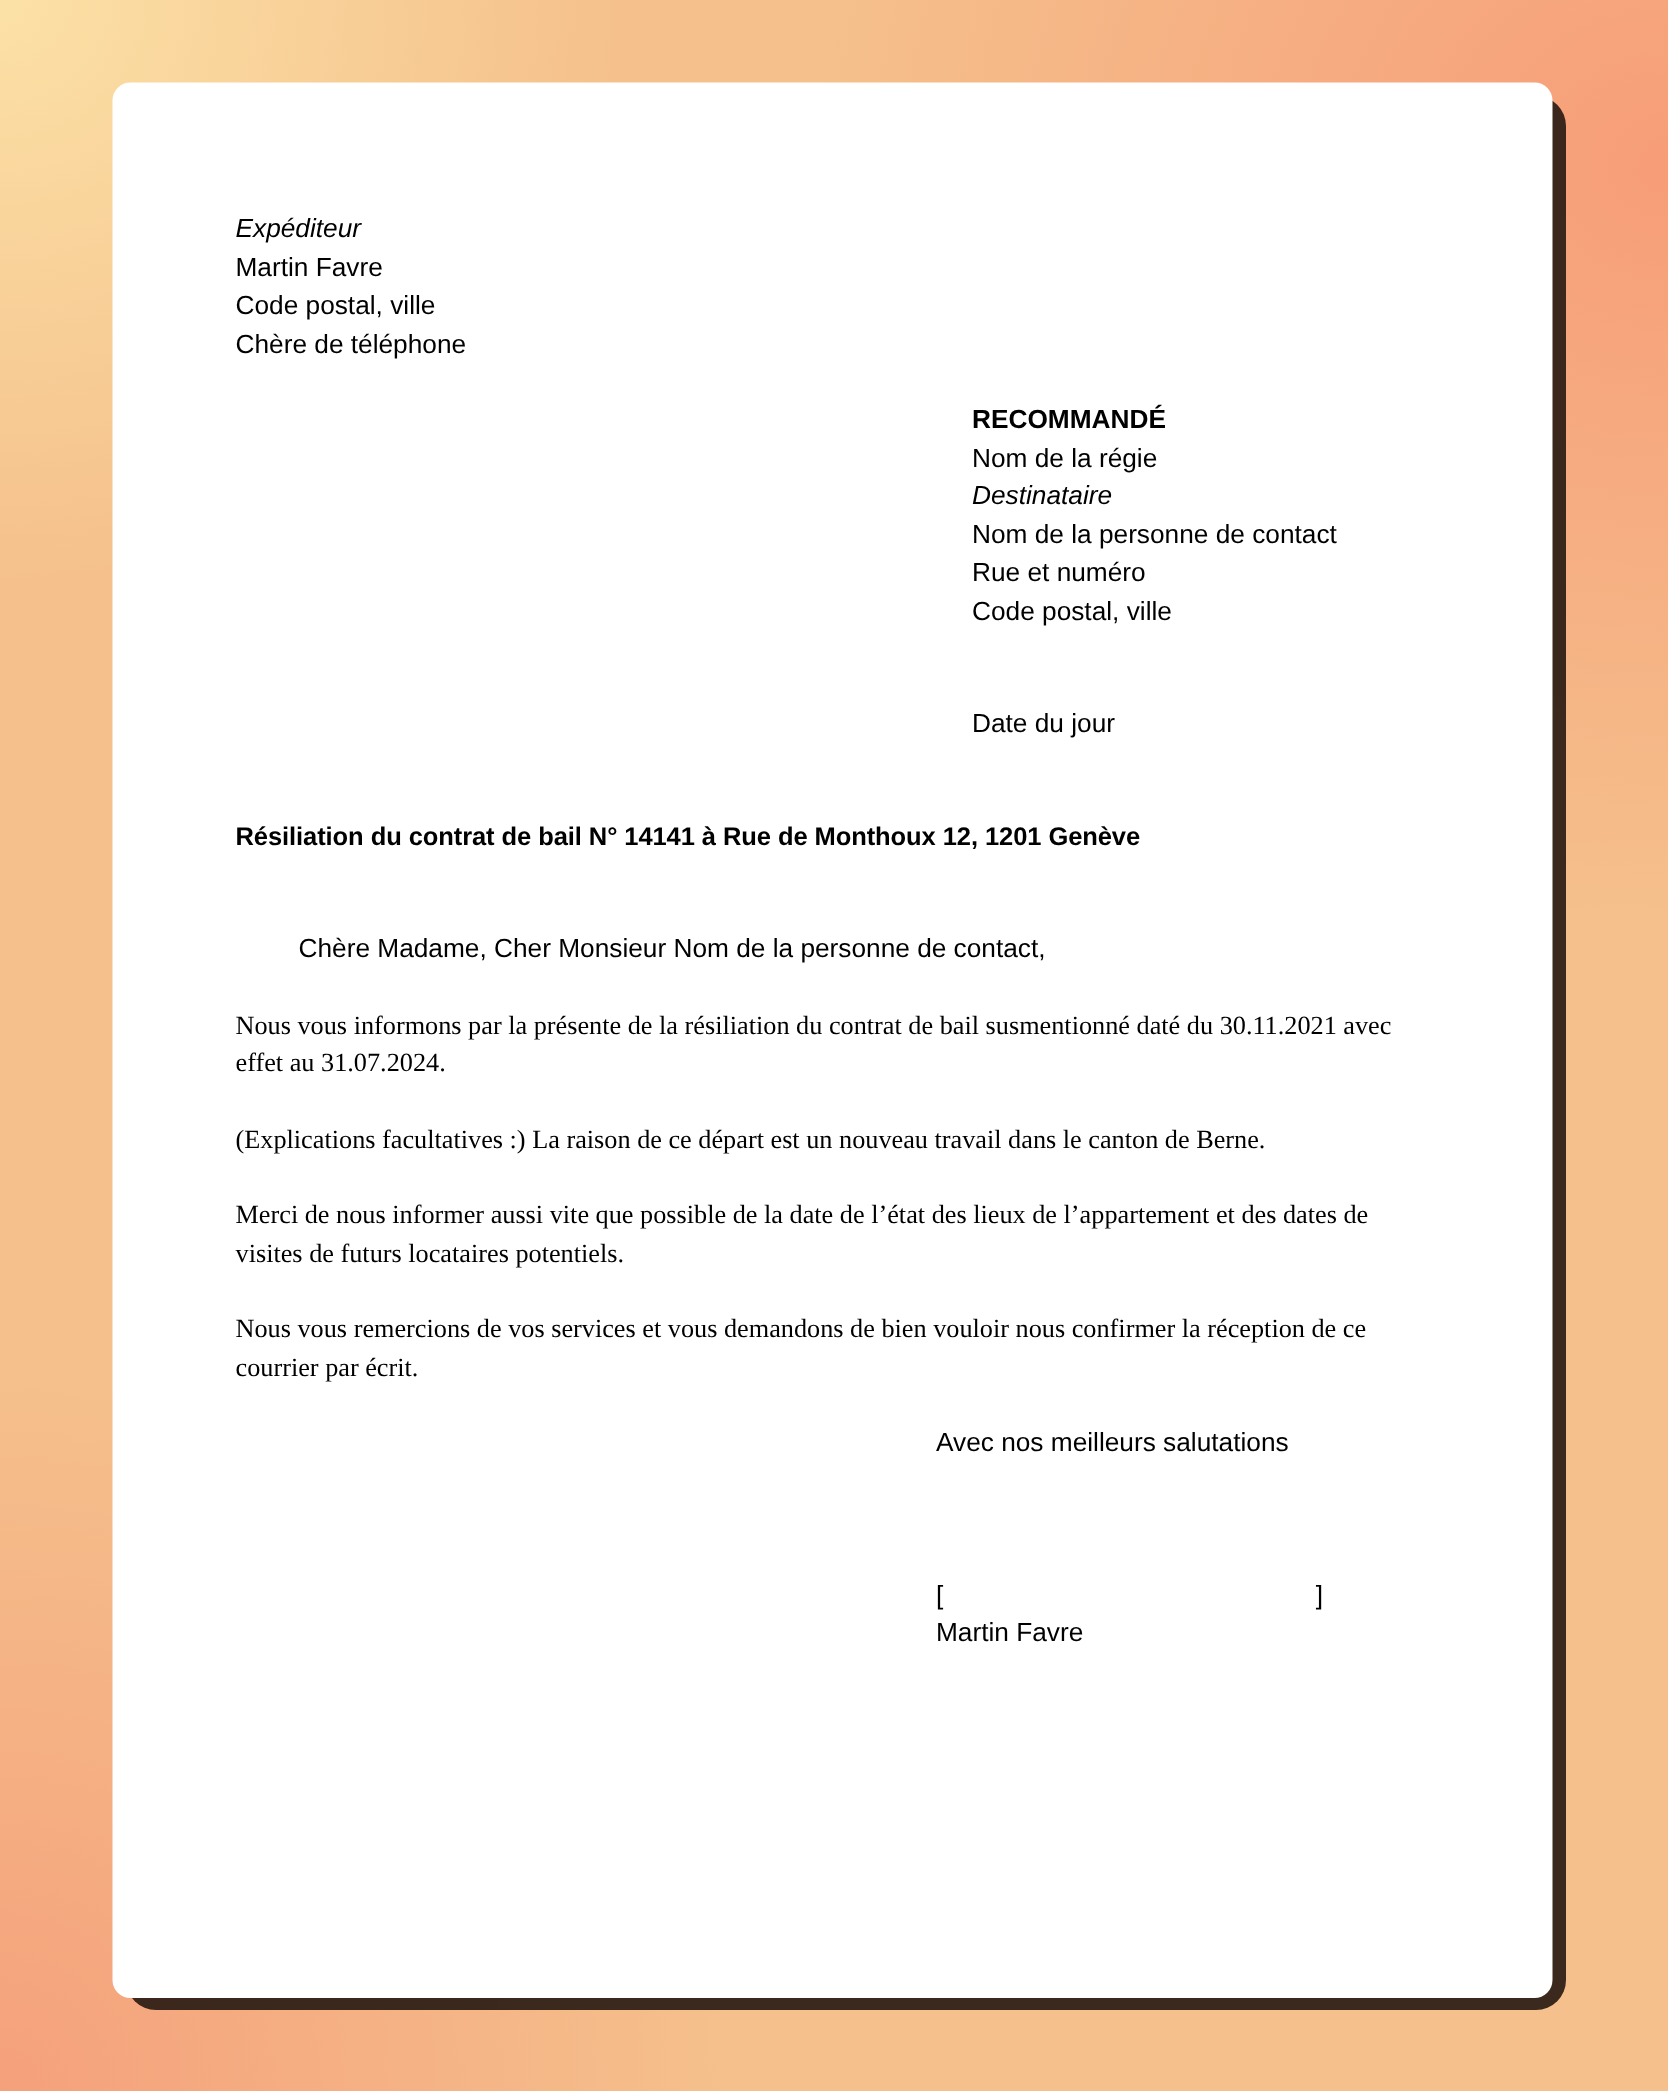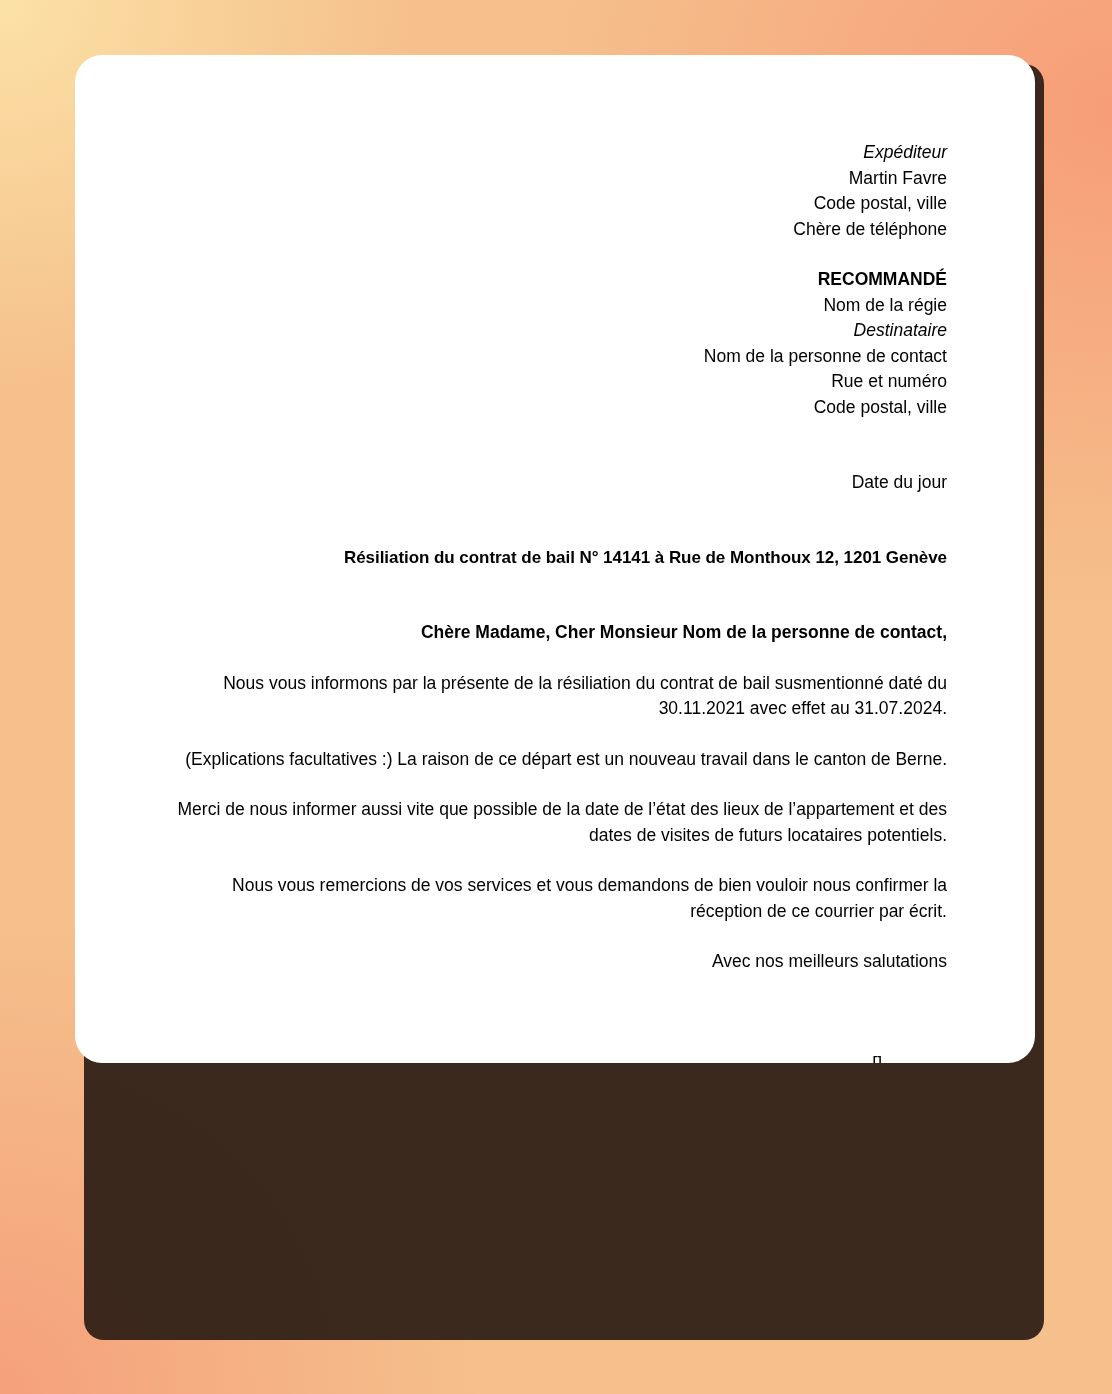--- a/index.html
+++ b/index.html
@@ -51,25 +51,24 @@
     height: 1276px;
     border-radius: 20px;
     background: #2a1c14;
     opacity: 0.92;
   }
   .page {
     position: absolute;
     left: 75px;
     top: 55px;
     width: 960px;
-    height: 1008px;
-    border-radius: 27px;
+    height: 1277px;
+    border-radius: 12px;
     background: #ffffff;
     overflow: hidden;
-    text-align: right;
   }
 
   .letter {
     position: absolute;
     left: 82px;
     top: 85px;
     width: 790px;
     color: #000000;
     font-size: 17.5px;
     line-height: 25.5px;
@@ -97,24 +96,23 @@
   .subject {
     margin-top: 49px;
     font-weight: bold;
     font-size: 17px;
     letter-spacing: -0.05px;
   }
 
   
   .greeting {
     margin-top: 50px;
-    margin-left: 66px;
-    font-weight: bold;
+    margin-left: 42px;
   }
-  .para { margin-top: 25px; }
+  .para { margin-top: 25px; font-family: Liberation Serif, serif; }
 
   .closing {
     margin-top: 25px;
     margin-left: 467px;
   }
 
   .signature {
     margin-top: 76px;
     margin-left: 467px;
   }

